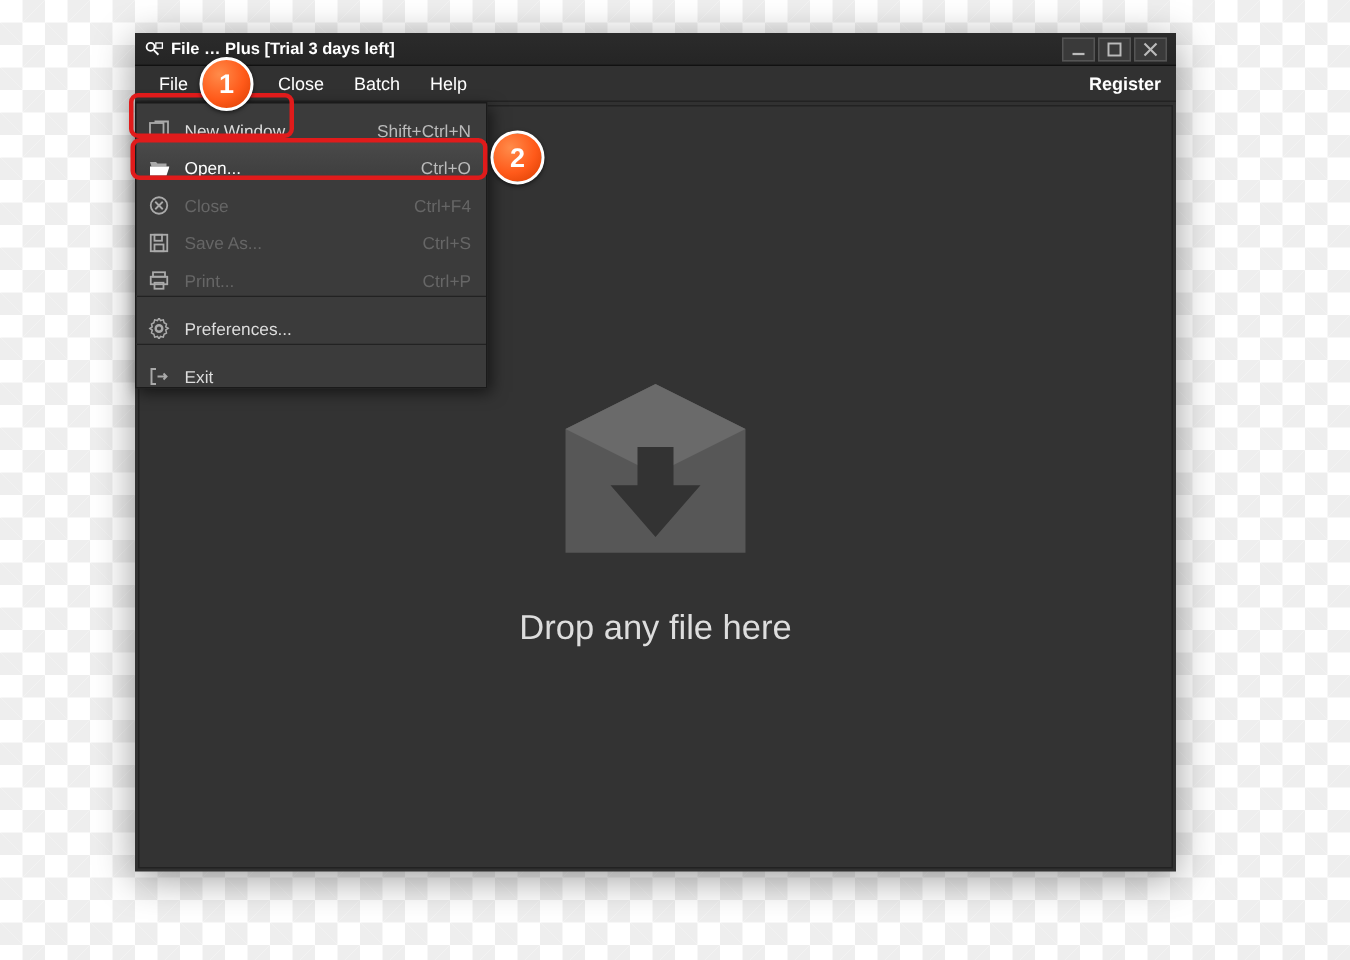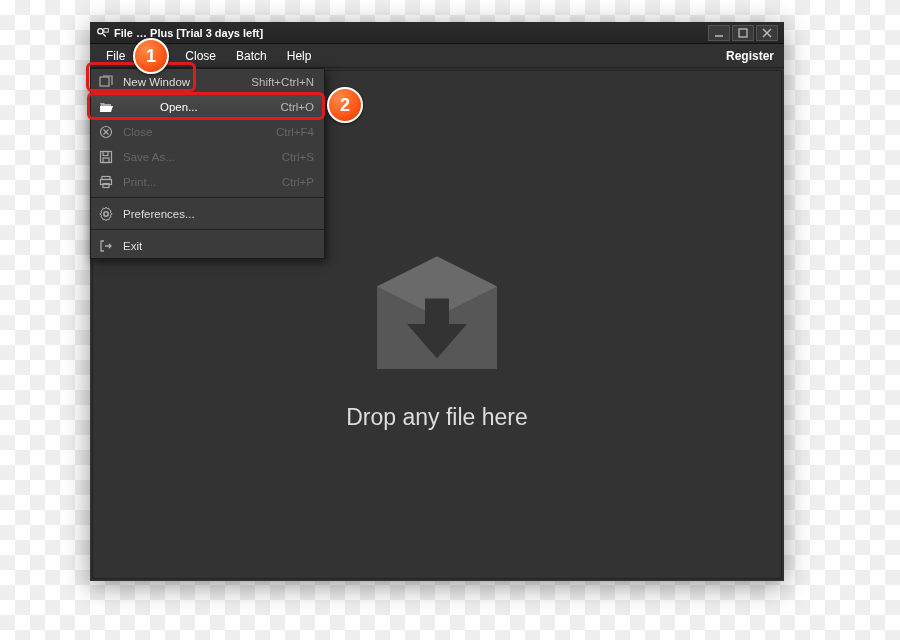--- a/index.html
+++ b/index.html
@@ -72,34 +72,33 @@
     position:absolute;
     left: 0px; top: 46px;
     width: 235px;
     background: #3b3b3b;
     border:1px solid #1a1a1a;
     box-shadow: 2px 3px 10px rgba(0,0,0,.6);
     font-size: 11.5px;
     z-index: 10;
   }
   .dropdown .dd-row {
-    display:flex; align-items:center;
+    display:flex; align-items:flex-end;
     height:25px;
     padding: 0 10px 0 6px;
     color:#ddd;
   }
   .dropdown .dd-row .dd-icon { width:18px; display:flex; justify-content:center; color:#aaa; }
   .dropdown .dd-row .dd-label { margin-left:8px; flex:1; }
   .dropdown .dd-row .dd-shortcut { color:#bbb; }
   .dropdown .dd-row.disabled { color:#666; }
   .dropdown .dd-row.disabled .dd-shortcut { color:#666; }
   .dropdown .dd-row.highlight {
     background: linear-gradient(#4a4a4a,#3e3e3e);
     color:#fff;
-    gap:37px;
   }
   .dropdown .dd-sep { height:1px; background:#555; margin:3px 0; border-top:1px solid #222;}
   .dd-icon svg { width:14px; height:14px; }
   
   .callout-ring {
     position:absolute;
     border:3px solid #e01b1b;
     border-radius:6px;
     pointer-events:none;
     z-index: 20;

